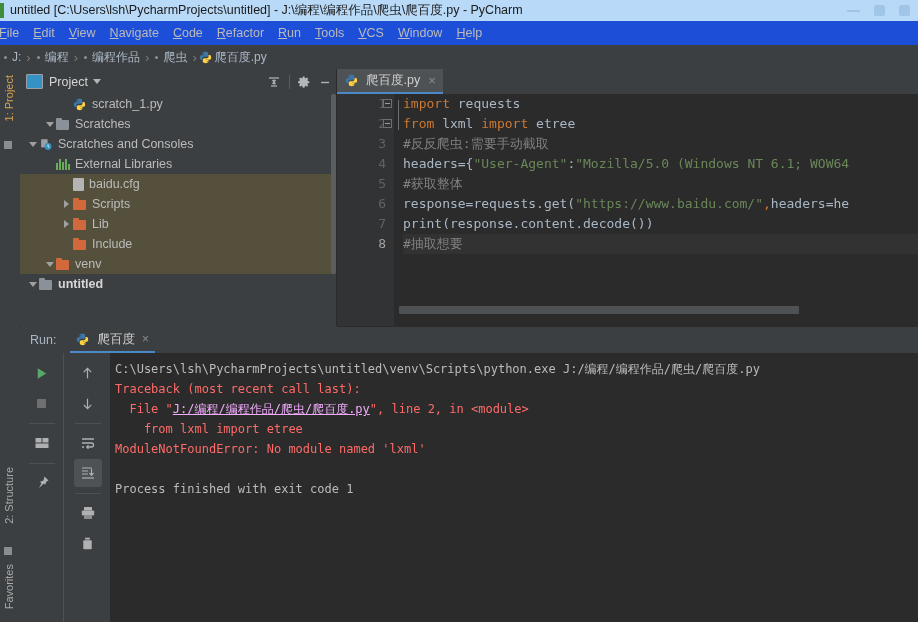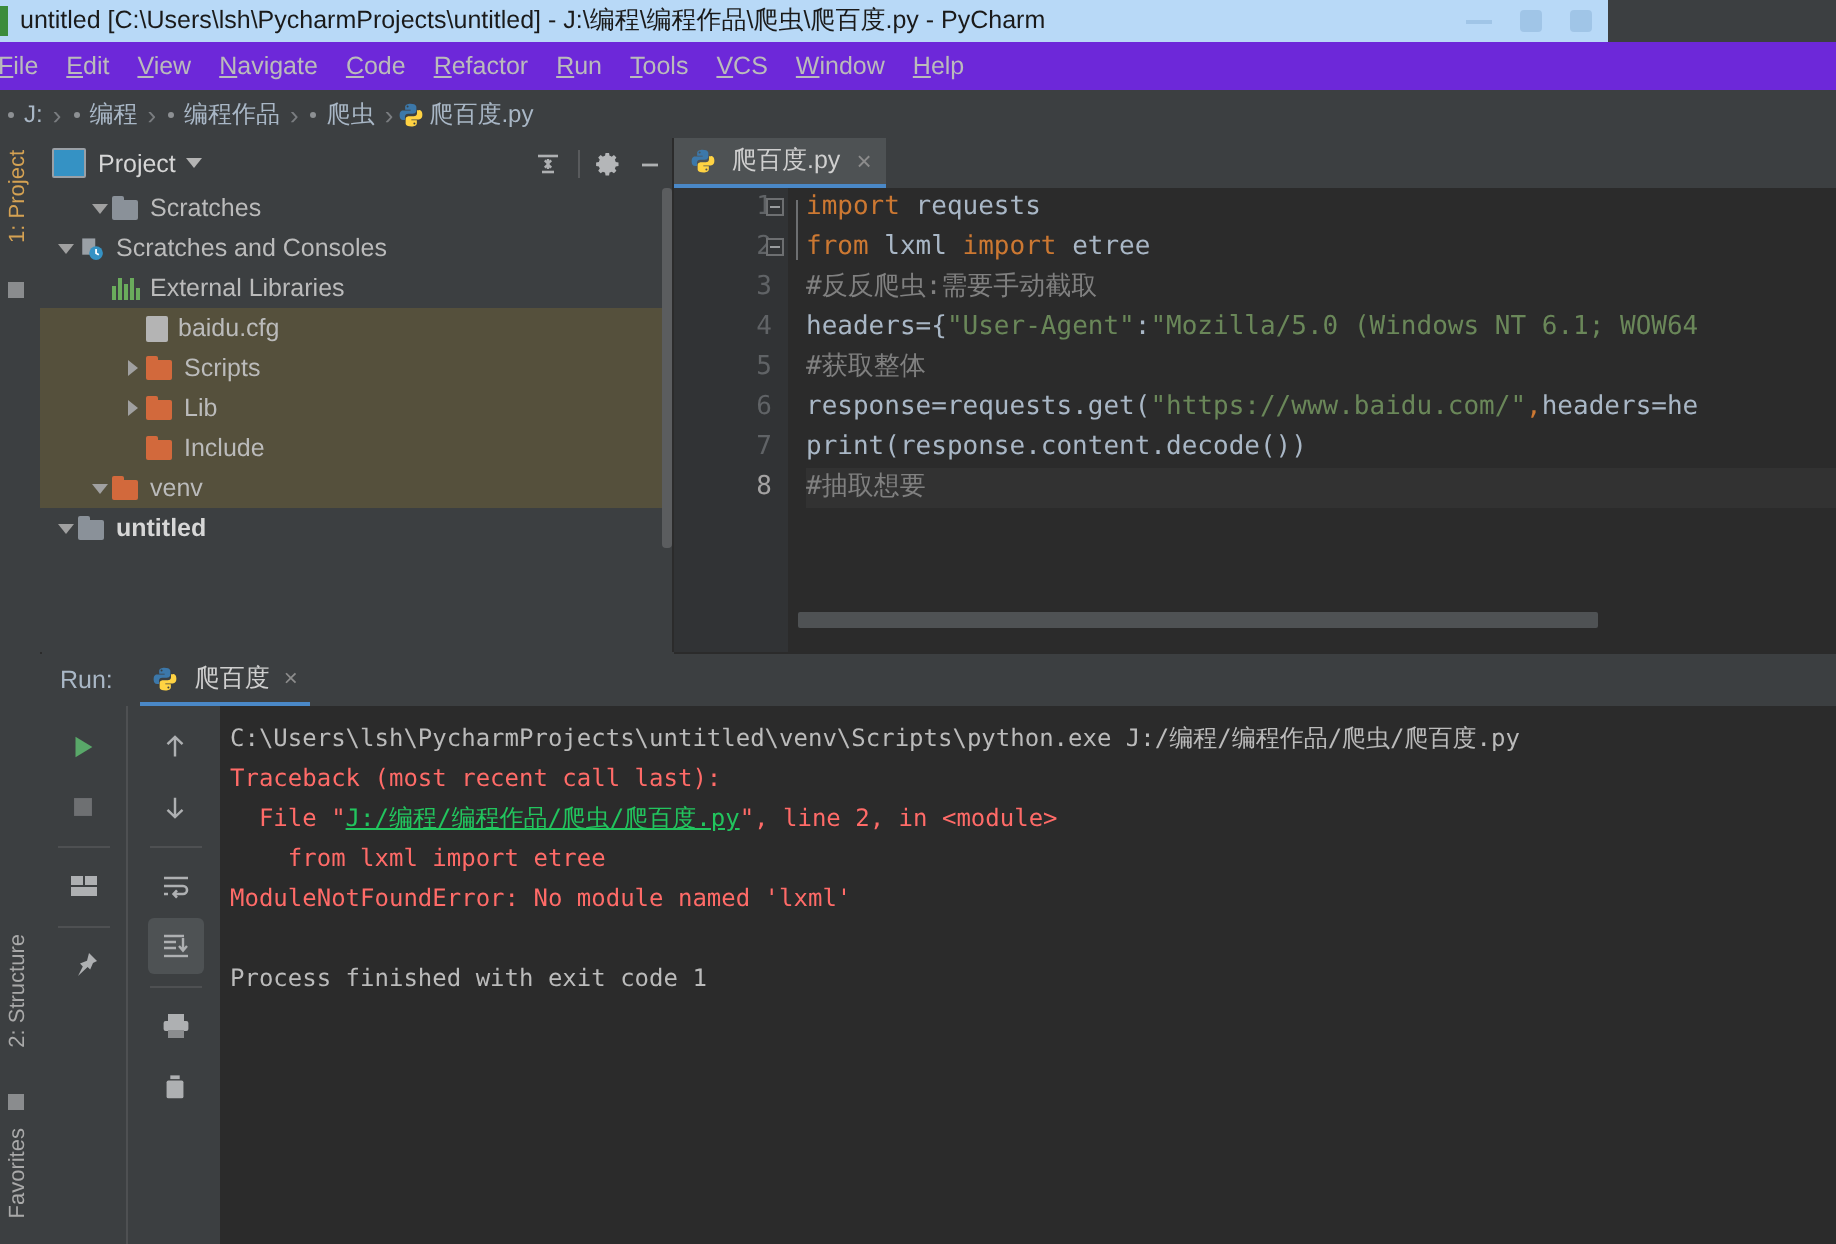--- a/index.html
+++ b/index.html
@@ -20,21 +20,21 @@
     position: relative;
     width: 918px;
     height: 622px;
     overflow: hidden;
   }
 
   
   .titlebar {
     position: absolute;
     left: 0; top: 0;
-    width: 804px; height: 21px;
+    width: 918px; height: 21px;
     background: #b8d9f7;
     display: flex;
     align-items: center;
     box-sizing: border-box;
   }
   .titlebar-accent {
     width: 4px; height: 15px;
     background: #3c8c3c;
     margin-left: 0px;
     flex: 0 0 auto;
@@ -60,21 +60,21 @@
     background: #3a6ea5;
     border-radius: 2px;
   }
   .win-btn.dash { width: 13px; height: 2px; background:#3a6ea5; border-radius:0;}
 
   
   .menubar {
     position: absolute;
     left: 0; top: 21px;
     width: 918px; height: 24px;
-    background: #6d28d9;
+    background: #1d4ed8;
     display: flex;
     align-items: center;
     border-bottom: none;
   }
   .menu-item {
     color: #bbbbbb;
     font-size: 12.5px;
     padding: 2px 7px;
     white-space: nowrap;
     cursor: default;
@@ -478,21 +478,21 @@
     font-family: "DejaVu Sans Mono", monospace;
     font-size: 12px;
     line-height: 20px;
     white-space: pre;
     padding: 6px 0 0 5px;
     box-sizing: border-box;
     overflow: hidden;
   }
   .c-white { color: #bbbbbb; }
   .c-red { color: #ff6b68; }
-  .c-link { color: #22c55e; text-decoration: underline; }
+  .c-link { color: #f0abfc; text-decoration: underline; }
   .watermark {
     position: absolute;
     right: 10px; bottom: 9px;
     color: #9a9a9a;
     font-size: 13px;
     font-family: "Liberation Sans", sans-serif;
   }
 </style>
 </head>
 <body>
@@ -584,20 +584,29 @@
             <path fill="#b4b6b8" d="M14 9.1v-2l-1.6-.3a4.7 4.7 0 00-.5-1.2l.9-1.3-1.4-1.4-1.3.9a4.7 4.7 0 00-1.2-.5L8.6 1.7h-2l-.3 1.6a4.7 4.7 0 00-1.2.5l-1.3-.9L2.4 4.3l.9 1.3a4.7 4.7 0 00-.5 1.2L1.2 7.1v2l1.6.3c.1.4.3.8.5 1.2l-.9 1.3 1.4 1.4 1.3-.9c.4.2.8.4 1.2.5l.3 1.6h2l.3-1.6c.4-.1.8-.3 1.2-.5l1.3.9 1.4-1.4-.9-1.3c.2-.4.4-.8.5-1.2L14 9.1z"></path>
           </svg>
         </div>
         <div class="ph-btn">
           <svg width="14" height="14" viewBox="0 0 14 14">
               <path d="M3 7.5h8" stroke="#aeb0b2" stroke-width="1.4"></path>
             </svg>
         </div>
       </div>
       <div class="tree" id="project-tree">
+        <div class="tree-row">
+            <span style="display:inline-block;width:40px;flex:0 0 auto"></span>
+            <span class="tw"></span>
+            <span class="scratchicon"><svg width="13" height="13" viewBox="0 0 16 16">
+                <path fill="#3c78aa" d="M7.7 1c-1.8 0-3.3.5-3.3 2v1.8h3.4v.5H3.3S1 5 1 8.1c0 3 2 2.9 2 2.9h1.3V9.2s-.1-2 1.9-2h3.2s1.9 0 1.9-1.9V3s.2-2-3.6-2zM5.9 2.1a.62.62 0 11-.62.62.62.62 0 01.62-.62z"></path>
+                <path fill="#ffd343" d="M8.3 15c1.8 0 3.3-.5 3.3-2v-1.8H8.2v-.5h4.5S15 11 15 7.9c0-3-2-2.9-2-2.9h-1.3v1.8s.1 2-1.9 2H6.6s-1.9 0-1.9 1.9V13s-.2 2 3.6 2zm1.8-1.1a.62.62 0 11.62-.62.62.62 0 01-.62.62z"></path>
+              </svg></span>
+            <span class="tree-label">scratch_1.py</span>
+          </div>
           <div class="tree-row">
             <span style="display:inline-block;width:23px;flex:0 0 auto"></span>
             <span class="tw">
               <span class="arrow-d"></span>
             </span>
             <span class="folder"></span>
             <span class="tree-label">Scratches</span>
           </div>
           <div class="tree-row">
             <span style="display:inline-block;width:6px;flex:0 0 auto"></span>

